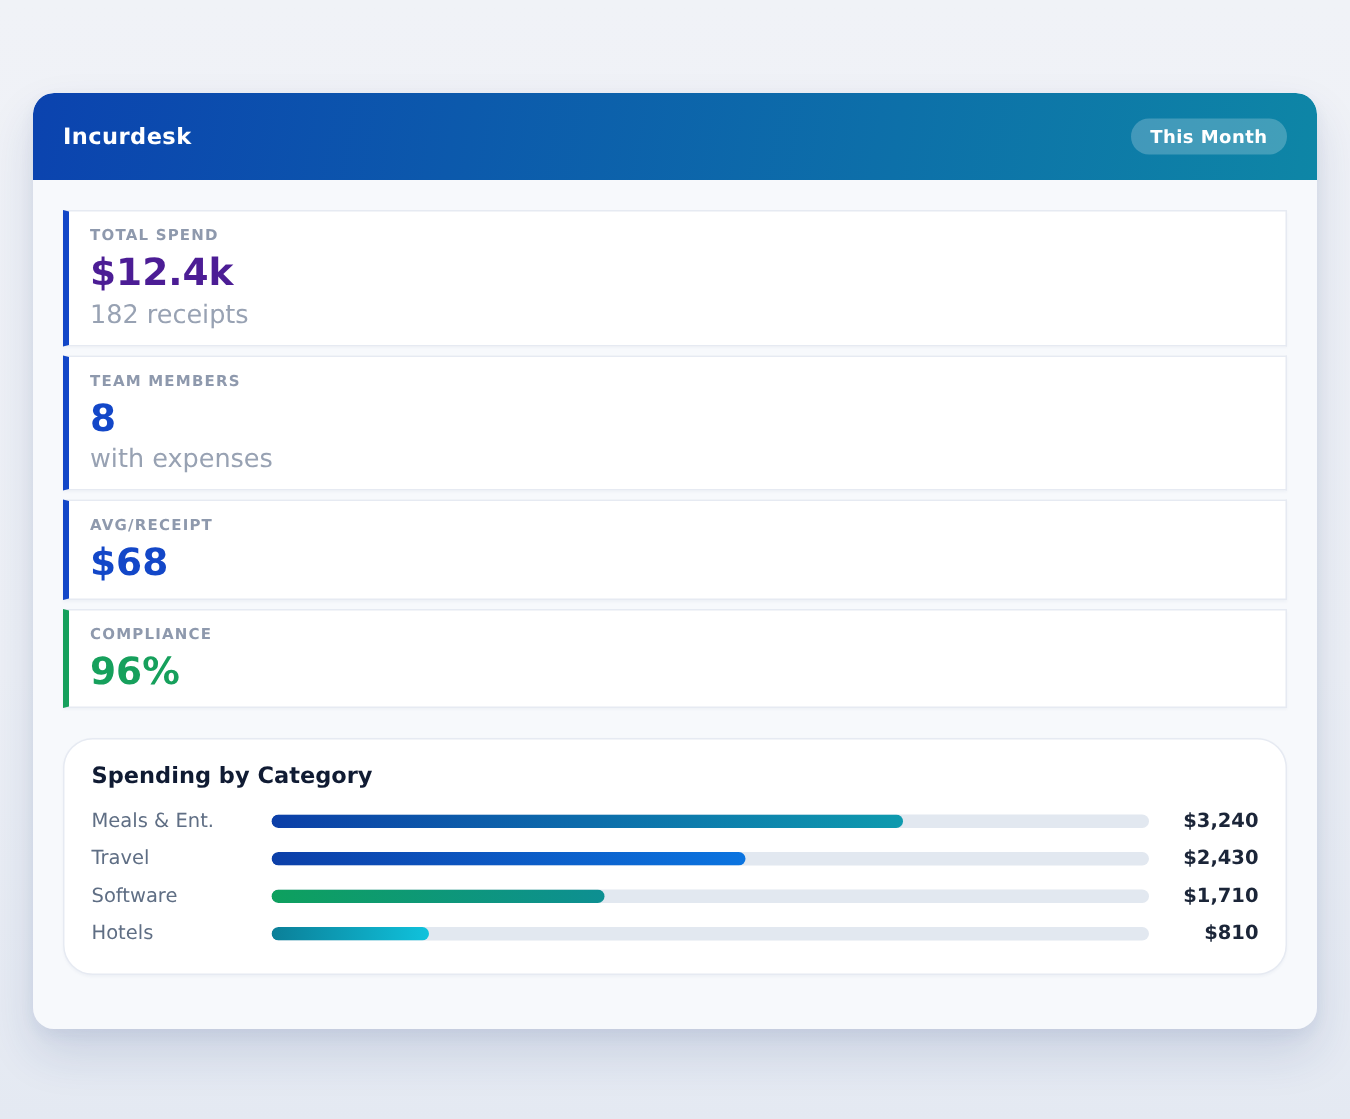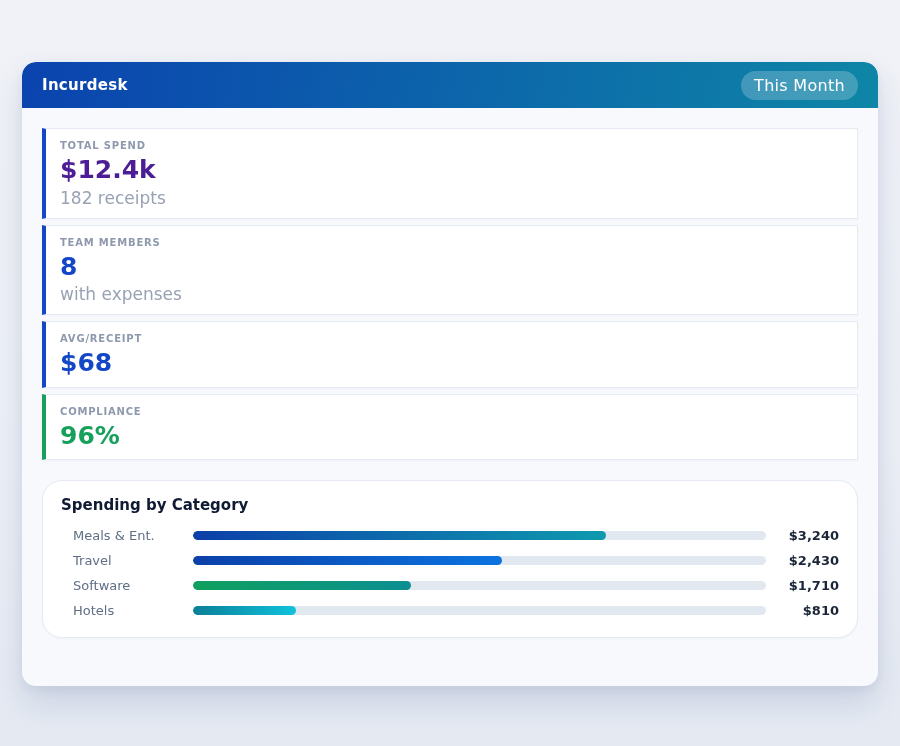--- a/index.html
+++ b/index.html
@@ -12,39 +12,39 @@
   .app-card {
     position: absolute;
     left: 22px; top: 62px;
     width: 856px; height: 624px;
     background: #f7f9fc;
     border-radius: 14px;
     box-shadow: 0 16px 32px rgba(30, 60, 120, 0.14), 0 4px 10px rgba(30,60,120,0.06);
     overflow: hidden;
   }
   .app-header {
-    height: 46px;
+    height: 58px;
     display: flex;
     align-items: center;
     justify-content: space-between;
     padding: 0 20px;
     border-radius: 14px 14px 0 0;
     gap: 40px;
   }
   .app-title {
     color: #ffffff;
     font-size: 15px;
     font-weight: bold;
     letter-spacing: 0.3px;
   }
   .period-badge {
     background: rgba(255,255,255,0.22);
     color: #ffffff;
-    font-size: 16px;
-    font-weight: normal;
+    font-size: 12px;
+    font-weight: bold;
     padding: 5px 13px;
     border-radius: 999px;
     letter-spacing: 0.3px;
     cursor: pointer;
   }
   .app-body { padding: 20px; }
   .stat-card {
     background: #ffffff;
     border: 1px solid #e6eaf2;
     border-left-width: 4px;
@@ -89,21 +89,20 @@
   .chart-row {
     display: flex;
     align-items: center;
     height: 25px;
   }
   .chart-row-label {
     width: 120px;
     flex: 0 0 120px;
     font-size: 13px;
     color: #5f6e84;
-    margin-left: 12px;
   }
   .bar-track {
     flex: 1;
     height: 9px;
     background: #e2e8f0;
     border-radius: 5px;
     overflow: hidden;
   }
   .bar-fill {
     height: 100%;

